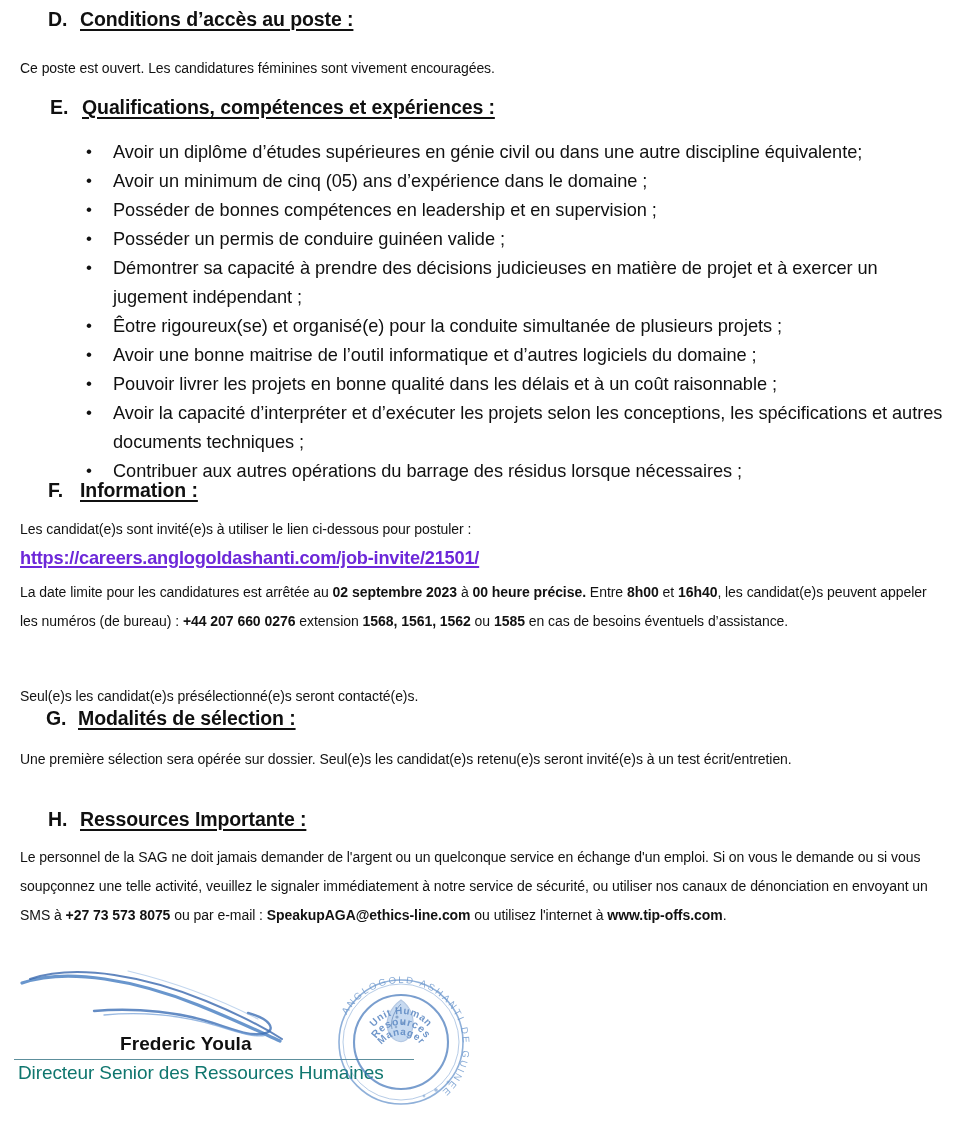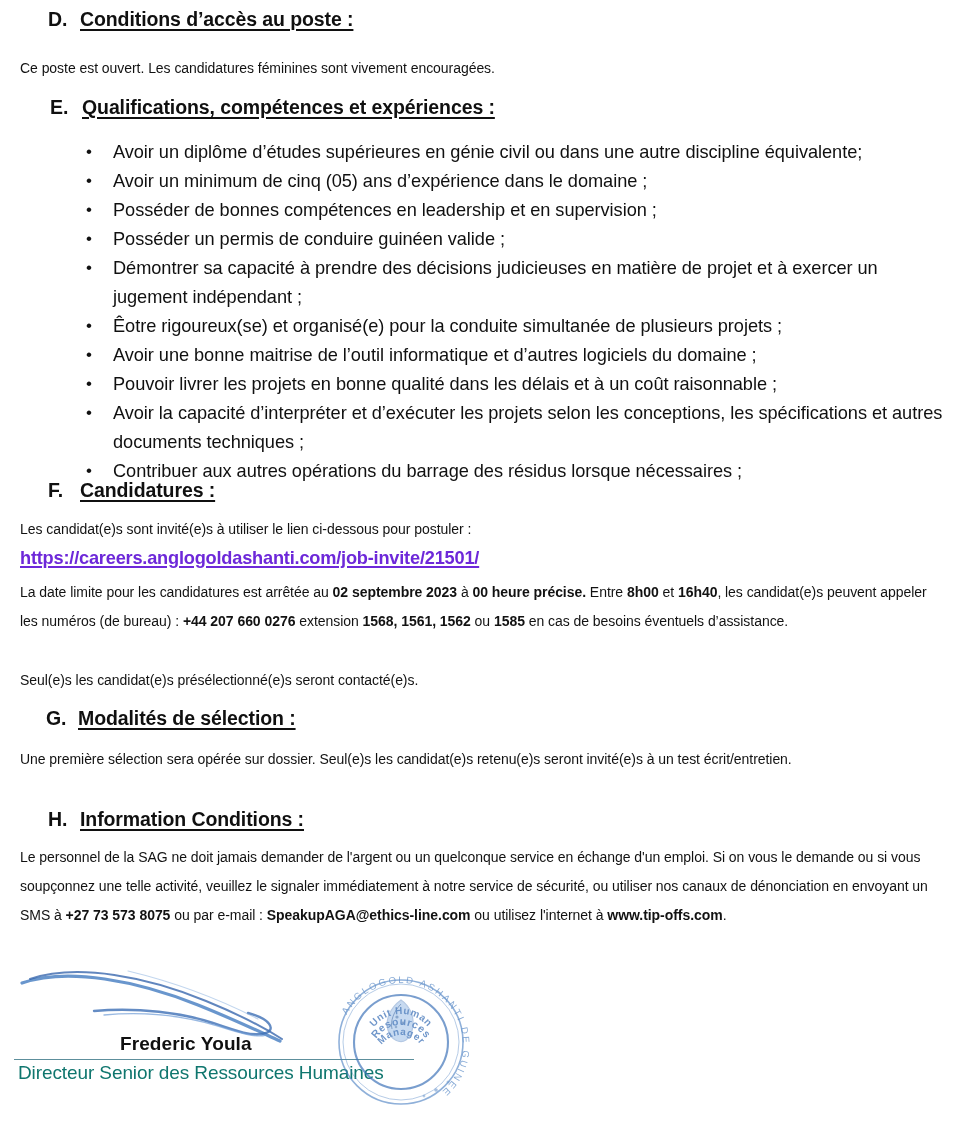--- a/index.html
+++ b/index.html
@@ -52,21 +52,21 @@
     position: absolute;
     left: 20px;
     font-size: 14px;
     line-height: 29px;
     letter-spacing: -0.05px;
     color: #121212;
   }
   .p-ouvert   { top: 54px;  width: 900px; }
   .p-lien     { top: 515px; width: 900px; }
   .p-deadline { top: 578px; width: 928px; }
-  .p-seul     { top: 666px; width: 900px; }
+  .p-seul     { top: 682px; width: 900px; }
   .p-selec    { top: 745px; width: 922px; }
   .p-info     { top: 843px; width: 928px; }
 
   b, .bold { font-weight: bold; }
 
   
   .link-line {
     position: absolute;
     left: 20px;
     top: 548px;
@@ -183,41 +183,41 @@
     <li>Démontrer sa capacité à prendre des décisions judicieuses en matière de projet et à exercer un jugement indépendant ;</li>
     <li>Êotre rigoureux(se) et organisé(e) pour la conduite simultanée de plusieurs projets ;</li>
     <li>Avoir une bonne maitrise de l’outil informatique et d’autres logiciels du domaine ;</li>
     <li>Pouvoir livrer les projets en bonne qualité dans les délais et à un coût raisonnable ;</li>
     <li>Avoir la capacité d’interpréter et d’exécuter les projets selon les conceptions, les spécifications et autres documents techniques ;</li>
     <li>Contribuer aux autres opérations du barrage des résidus lorsque nécessaires ;</li>
   </ul>
 
   <div class="section-heading h-f">
     <span class="sh-letter">F.</span>
-    <span class="sh-text">Candidatures :</span>
+    <span class="sh-text">Information :</span>
   </div>
 
   <div class="para p-lien">Les candidat(e)s sont invité(e)s à utiliser le lien ci-dessous pour postuler :</div>
 
   <a class="link-line" href="#">https://careers.anglogoldashanti.com/job-invite/21501/</a>
 
   <div class="para p-deadline"><span>La date limite pour les candidatures est arrêtée au </span><b>02 septembre 2023</b><span> à </span><b>00 heure précise.</b><span> Entre </span><b>8h00</b><span> et </span><b>16h40</b><span>, les candidat(e)s peuvent appeler les numéros (de bureau) : </span><b>+44 207 660 0276</b><span> extension </span><b>1568, 1561, 1562</b><span> ou </span><b>1585</b><span> en cas de besoins éventuels d’assistance.</span></div>
 
   <div class="para p-seul">Seul(e)s les candidat(e)s présélectionné(e)s seront contacté(e)s.</div>
 
   <div class="section-heading h-g">
     <span class="sh-letter">G.</span>
     <span class="sh-text">Modalités de sélection :</span>
   </div>
 
   <div class="para p-selec">Une première sélection sera opérée sur dossier. Seul(e)s les candidat(e)s retenu(e)s seront invité(e)s à un test écrit/entretien.</div>
 
   <div class="section-heading h-h">
     <span class="sh-letter">H.</span>
-    <span class="sh-text">Information Conditions :</span>
+    <span class="sh-text">Ressources Importante :</span>
   </div>
 
   <div class="para p-info"><span>Le personnel de la SAG ne doit jamais demander de l'argent ou un quelconque service en échange d'un emploi. Si on vous le demande ou si vous soupçonnez une telle activité, veuillez le signaler immédiatement à notre service de sécurité, ou utiliser nos canaux de dénonciation en envoyant un SMS à </span><b>+27 73 573 8075</b><span> ou par e-mail : </span><b>SpeakupAGA@ethics-line.com</b><span> ou utilisez l'internet à </span><b>www.tip-offs.com</b><span>.</span></div>
 
   <div class="sig-area">
     <svg class="sig-scribble" viewBox="0 0 300 95">
       <path d="M14 30 C 60 14, 130 28, 190 52 C 225 66, 250 78, 272 88" fill="none" stroke="#4f84c4" stroke-width="3.2" stroke-linecap="round" opacity="0.85"></path>
       <path d="M22 26 C 70 10, 140 24, 198 48 C 230 61, 255 74, 274 86" fill="none" stroke="#2c5ea8" stroke-width="2.0" stroke-linecap="round" opacity="0.75"></path>
       <path d="M86 58 C 130 54, 175 60, 205 70 C 228 78, 245 84, 258 80 C 268 76, 262 66, 240 60" fill="none" stroke="#3d6fb5" stroke-width="2.4" stroke-linecap="round" opacity="0.8"></path>
       <path d="M96 62 C 140 58, 180 64, 210 73 C 232 80, 248 85, 258 82" fill="none" stroke="#6e9bd6" stroke-width="1.4" stroke-linecap="round" opacity="0.7"></path>

